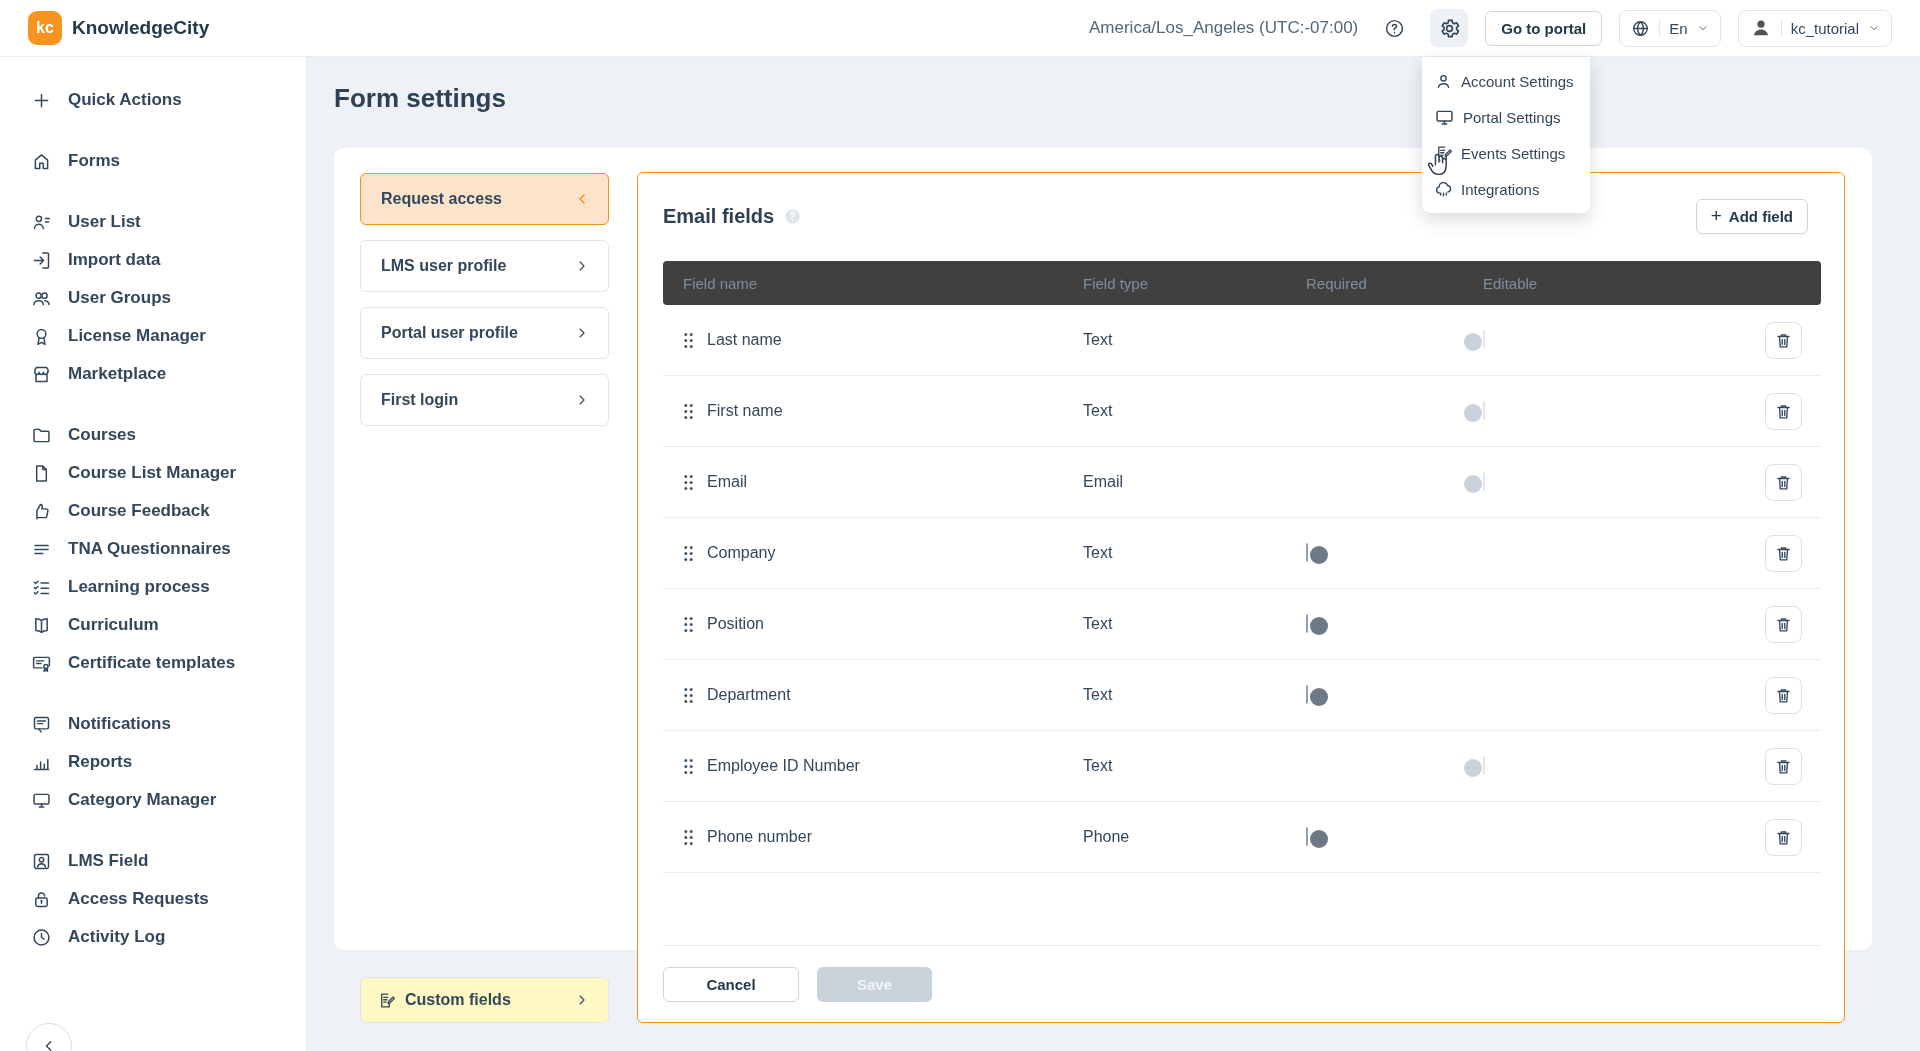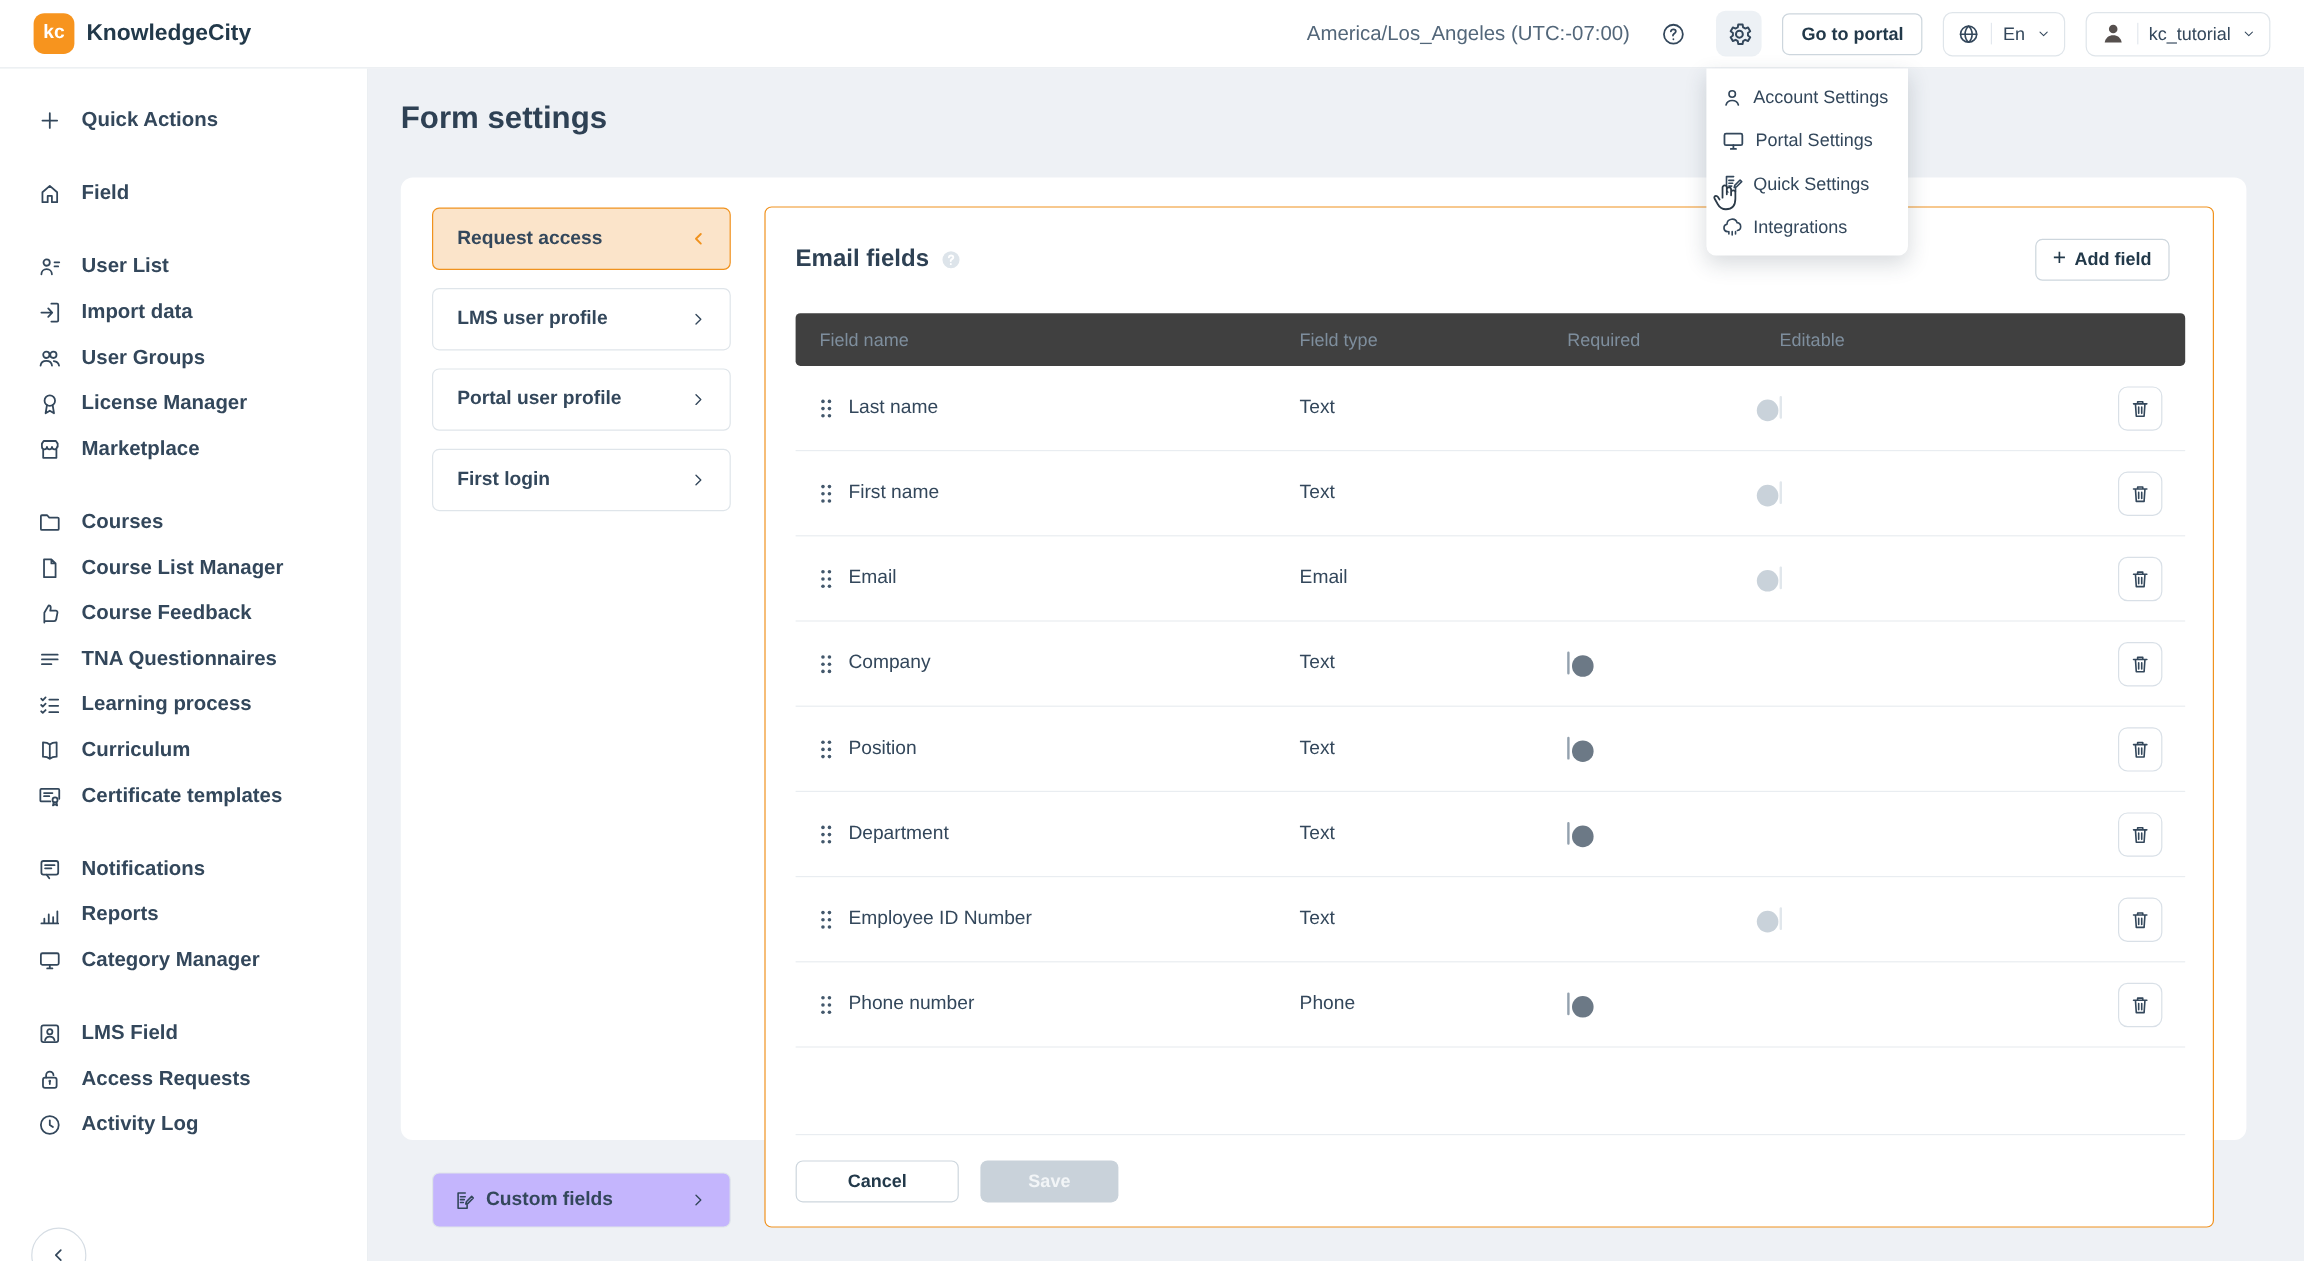--- a/index.html
+++ b/index.html
@@ -46,21 +46,21 @@
   .page-title { position:absolute; left:27px; top:26px; font-size:26px; font-weight:bold; color:#2e4154; }
   .card { position:absolute; left:27px; top:91px; width:1538px; height:802px; background:#fff; border-radius:10px; }
 
   
   .tabs { position:absolute; left:26px; top:25px; width:249px; }
   .tab { height:52px; border:1px solid #dfe5ea; border-radius:6px; background:#fff; margin-bottom:15px;
          display:flex; align-items:center; justify-content:space-between; padding:0 18px 0 20px;
          font-size:16px; font-weight:600; color:#33475b; cursor:pointer; }
   .tab.selected { background:#fbe4ca; border-color:#f0921e; }
   .custom-fields { position:absolute; left:26px; top:829px; width:249px; height:46px; border:1px solid #dfe5ea;
-                   border-radius:6px; background:#c4b5fd; display:flex; align-items:center; padding:0 18px 0 16px;
+                   border-radius:6px; background:#fef9c3; display:flex; align-items:center; padding:0 18px 0 16px;
                    font-size:16px; font-weight:600; color:#33475b; cursor:pointer; }
   .custom-fields .lbl { margin-left:9px; margin-right:auto; }
 
   
   .panel { position:absolute; left:303px; top:24px; width:1208px; height:851px; border:1px solid #f0921e;
            border-radius:6px; background:#fff; }
   .panel-head { display:flex; align-items:center; padding:26px 36px 0 25px; }
   .panel-title { font-size:20px; font-weight:bold; color:#2e4154; margin-right:9px; }
   .addfield-btn { margin-left:auto; height:35px; padding:0 14px; gap:7px; }
   .plus-glyph { font-size:19px; font-weight:normal; line-height:1; margin-top:-2px; }
@@ -163,21 +163,21 @@
         </svg>
       </span>
       <span>Portal Settings</span>
     </div>
     <div class="menu-item">
       <span>
         <svg width="19" height="19" viewBox="0 0 24 24" fill="none" stroke="#33475b" stroke-width="1.7" stroke-linecap="round" stroke-linejoin="round">
           <path d="M13.5 4H6v16h9.5v-5M8.5 8h5M8.5 11h4M8.5 14h3M14.7 13.2l5.6-5.6 1.7 1.7-5.6 5.6-2.3.6.6-2.3Z"></path>
         </svg>
       </span>
-      <span>Quick Settings</span>
+      <span>Events Settings</span>
     </div>
     <div class="menu-item">
       <span>
         <svg width="19" height="19" viewBox="0 0 24 24" fill="none" stroke="#33475b" stroke-width="1.7" stroke-linecap="round" stroke-linejoin="round">
           <path d="M7 16.5a4 4 0 0 1-.5-7.9A5.5 5.5 0 0 1 17.2 7a4.2 4.2 0 0 1 .3 8.3M8.5 16.5V19M12 16.5v3.5M15.5 16.5V19"></path>
         </svg>
       </span>
       <span>Integrations</span>
     </div>
   </div>
@@ -199,21 +199,21 @@
           <span>Quick Actions</span>
         </div>
       </div>
       <div class="side-group">
         <div class="side-item">
           <span class="ic">
             <svg width="21" height="21" viewBox="0 0 24 24" fill="none" stroke="#33475b" stroke-width="1.7" stroke-linecap="round" stroke-linejoin="round">
               <path d="M5 20v-9.5L12 4.5l7 6V20h-5v-6h-4v6H5Z"></path>
             </svg>
           </span>
-          <span>Field</span>
+          <span>Forms</span>
         </div>
       </div>
       <div class="side-group">
         <div class="side-item">
           <span class="ic">
             <svg width="21" height="21" viewBox="0 0 24 24" fill="none" stroke="#33475b" stroke-width="1.7" stroke-linecap="round" stroke-linejoin="round">
               <circle cx="9" cy="7.8" r="3"></circle>
               <path d="M4 19c0-2.8 2.2-5 5-5s5 2.2 5 5M16.5 7.5H21M16.5 11.5h3.5"></path>
             </svg>
           </span>

